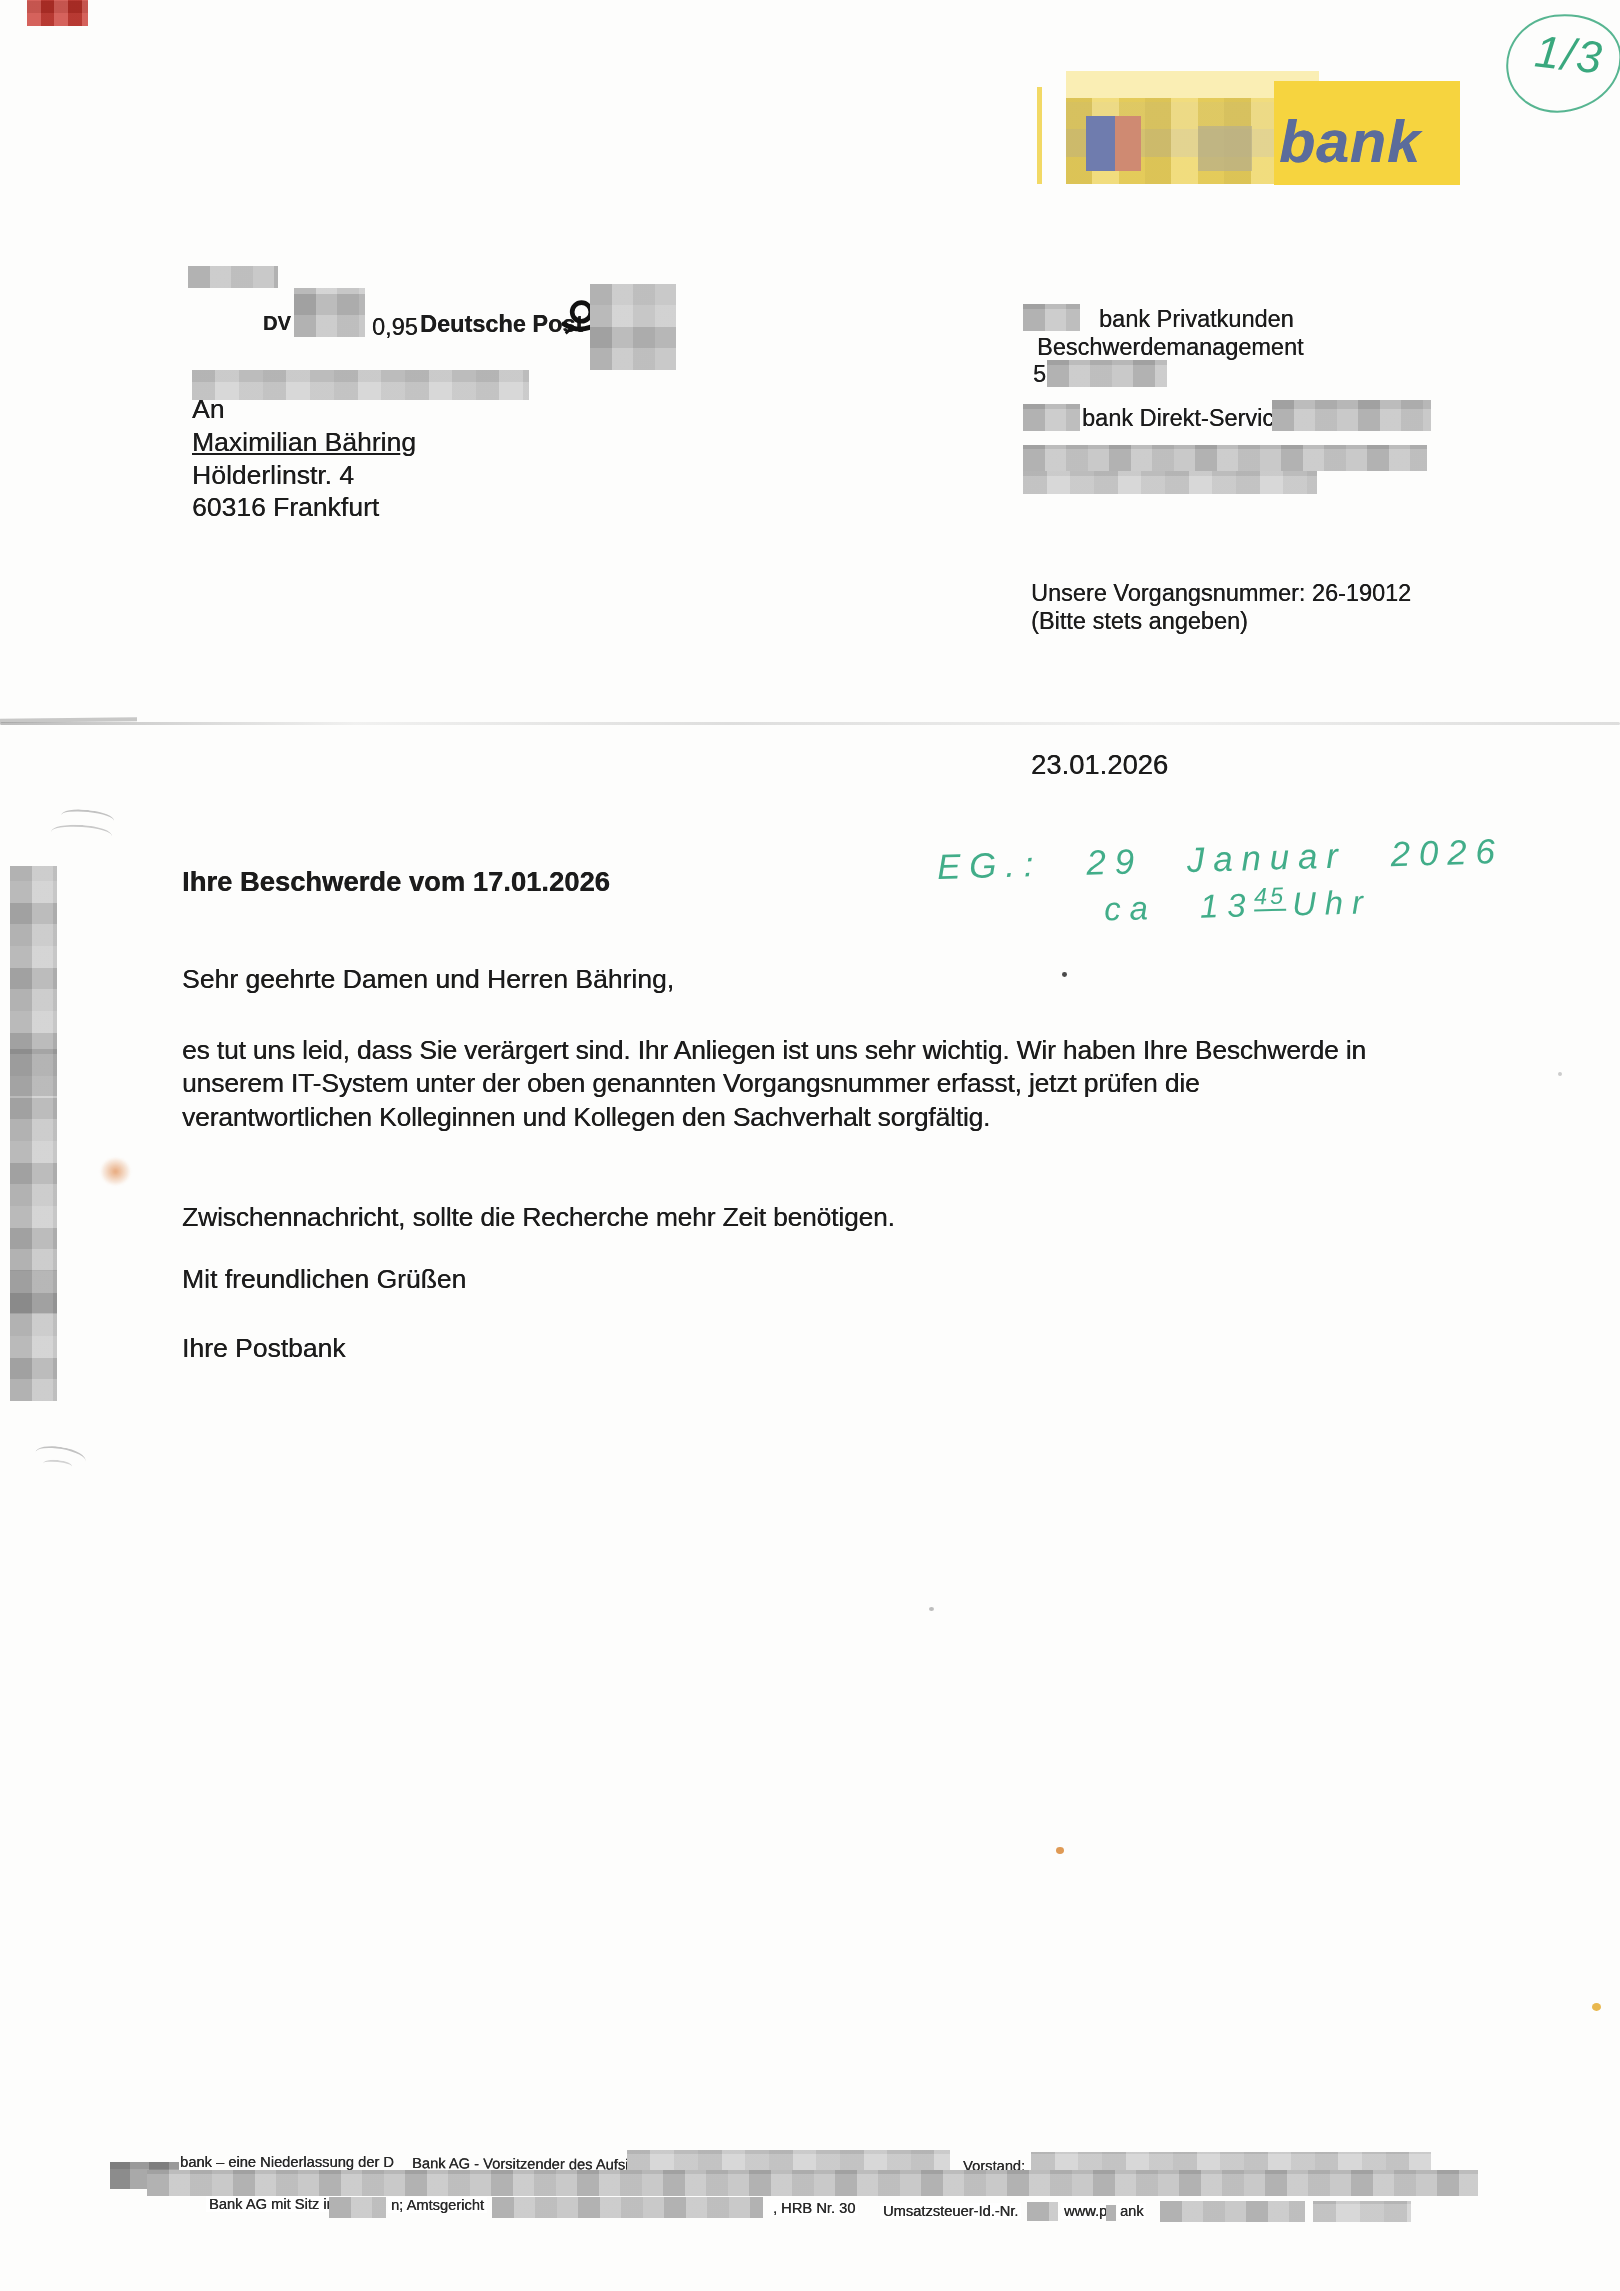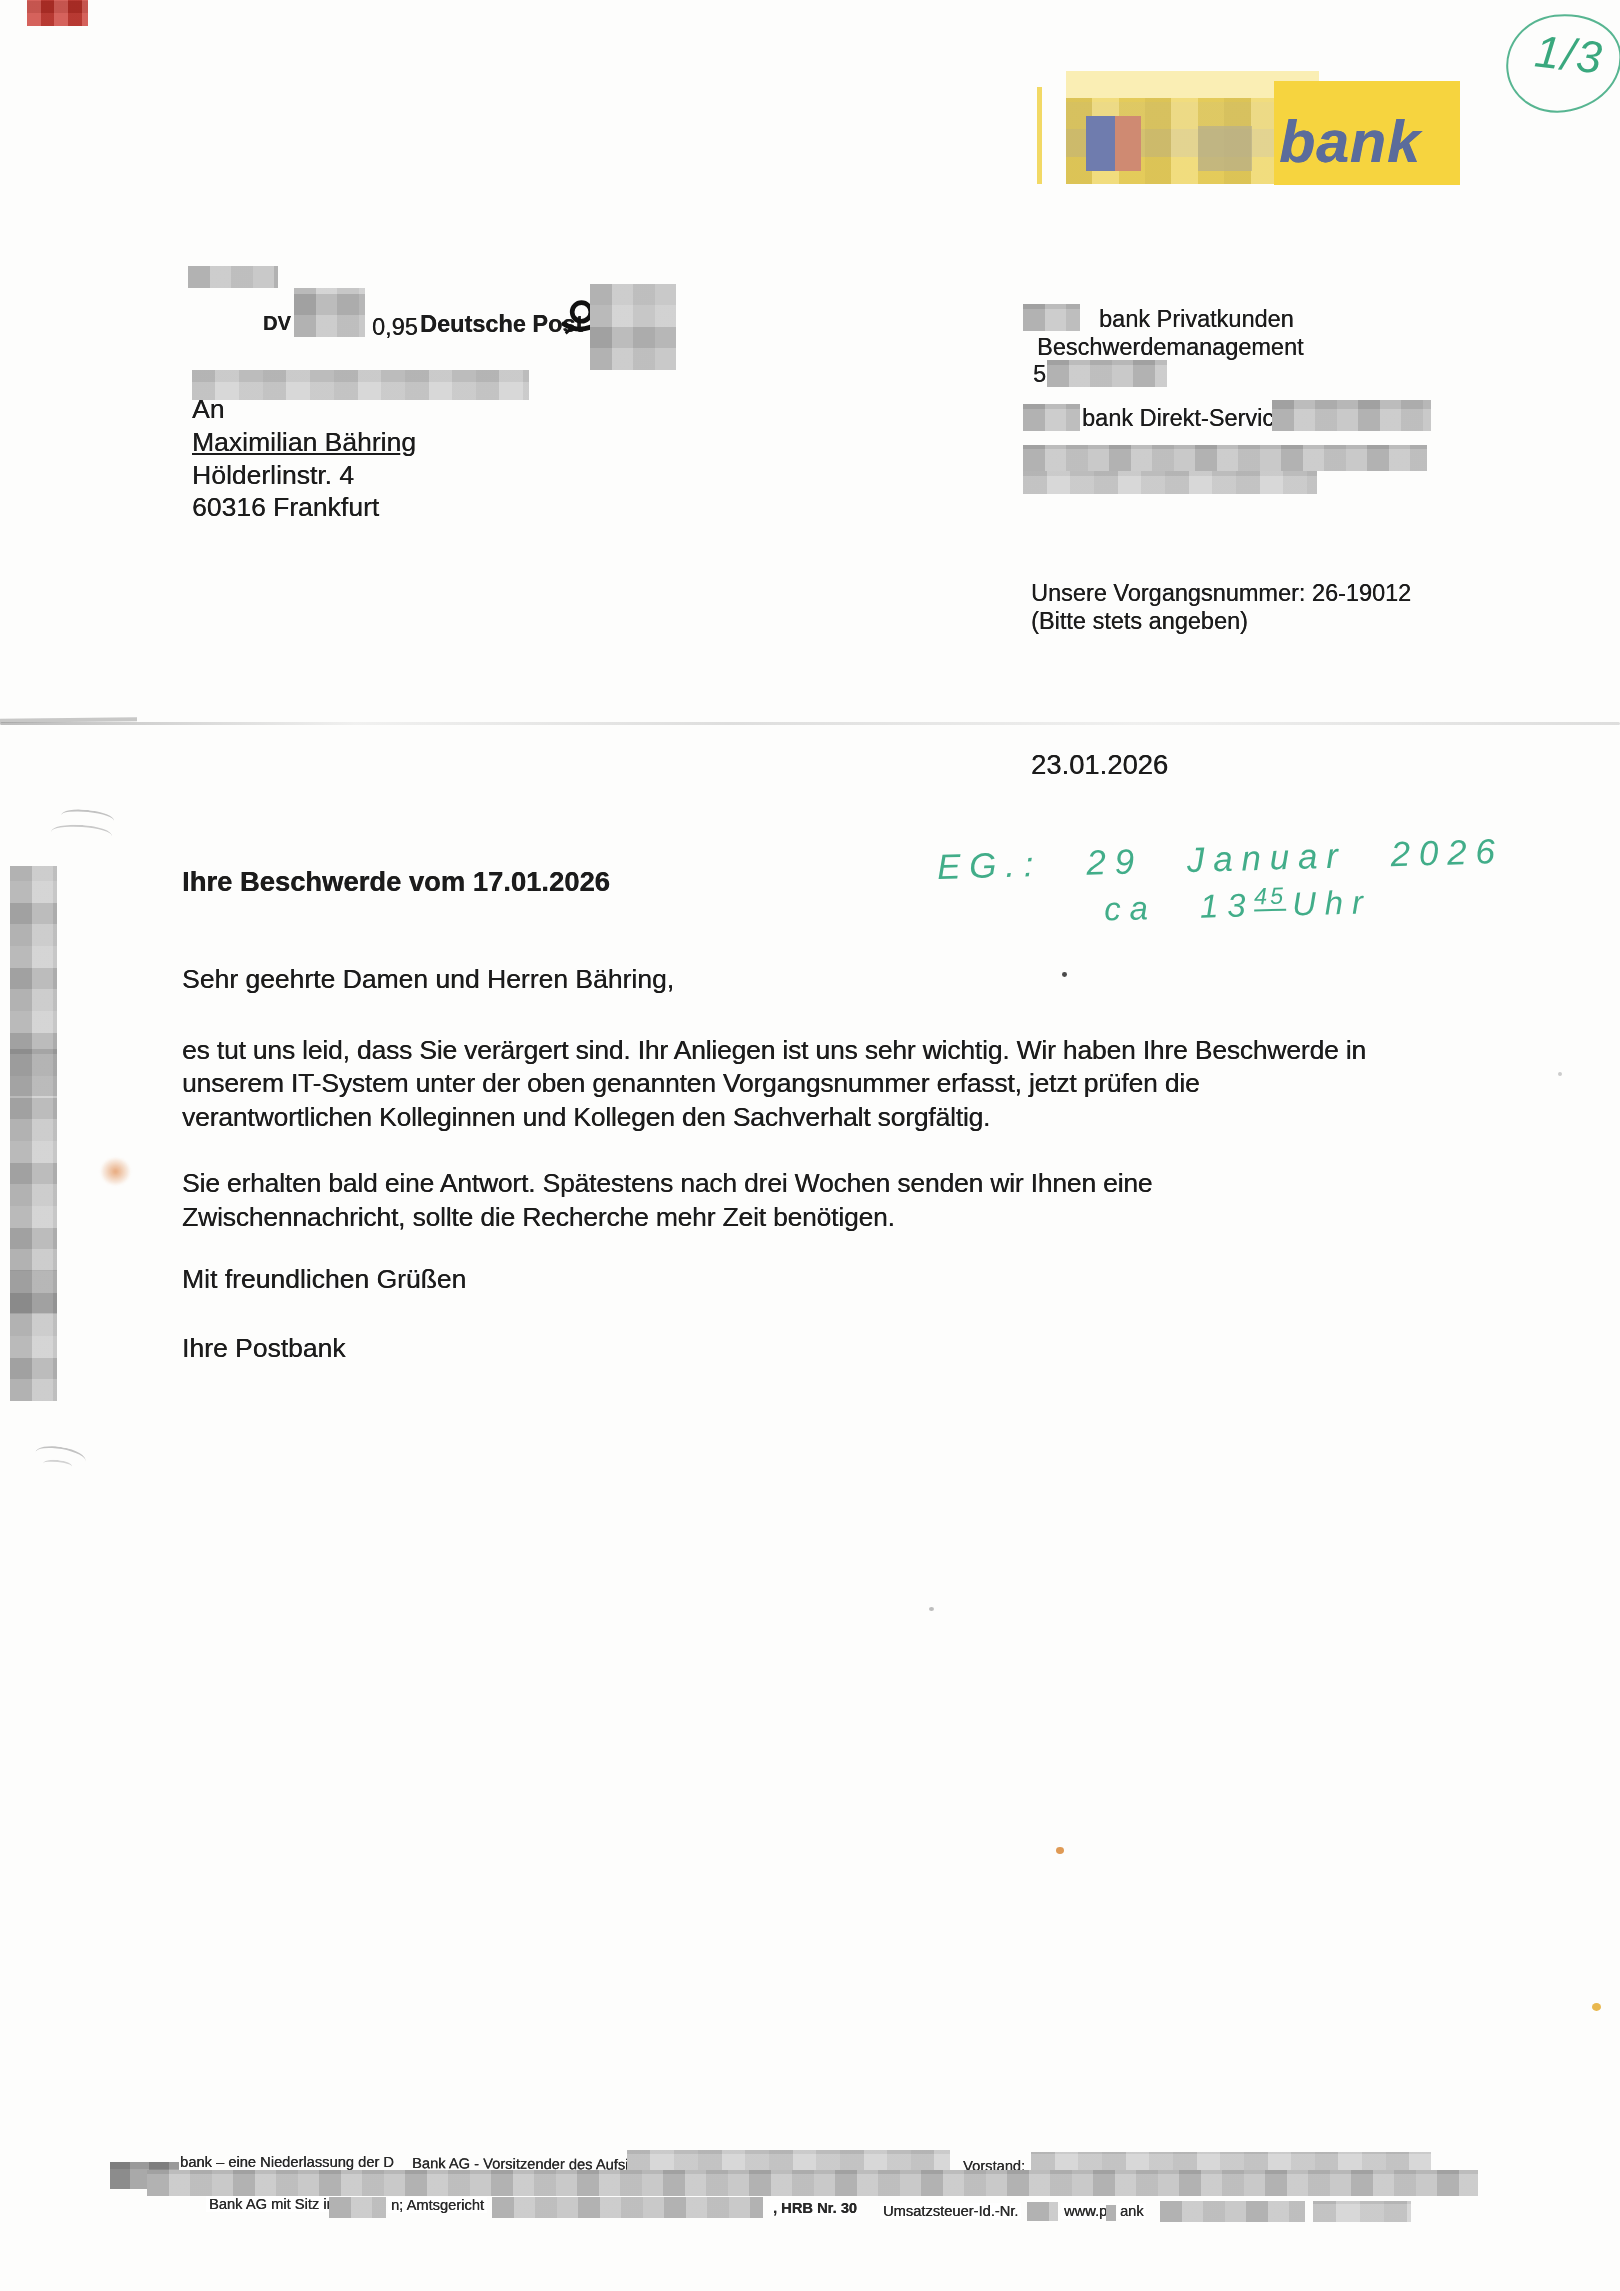--- a/index.html
+++ b/index.html
@@ -110,21 +110,20 @@
   <div class="abs handwriting" style="left:1104px;top:884px;font-size:33px;">
     <span>ca 13</span><span style="font-size:23.5px;vertical-align:11.8px;border-bottom:2px solid #2ea57d;letter-spacing:2.9px;">45</span><span style="margin-left:5.9px;">Uhr</span>
   </div>
 
   <div class="abs b scan" style="left:182px;top:866px;font-size:27.4px;">Ihre Beschwerde vom 17.01.2026</div>
 
   <div class="abs scan" style="left:182px;top:964px;font-size:26.5px;">Sehr geehrte Damen und Herren Bähring,</div>
   <div class="abs scan" style="left:182px;top:1035px;font-size:26.5px;letter-spacing:-0.2px;">es tut uns leid, dass Sie verärgert sind. Ihr Anliegen ist uns sehr wichtig. Wir haben Ihre Beschwerde in</div>
   <div class="abs scan" style="left:182px;top:1068px;font-size:26.5px;letter-spacing:-0.2px;">unserem IT-System unter der oben genannten Vorgangsnummer erfasst, jetzt prüfen die</div>
   <div class="abs scan" style="left:182px;top:1102px;font-size:26.5px;letter-spacing:-0.2px;">verantwortlichen Kolleginnen und Kollegen den Sachverhalt sorgfältig.</div>
-  <div class="abs scan" style="left:182px;top:1168px;font-size:26.5px;letter-spacing:-0.2px;">Sie erhalten bald eine Antwort. Spätestens nach drei Wochen senden wir Ihnen eine</div>
   <div class="abs scan" style="left:182px;top:1202px;font-size:26.5px;letter-spacing:-0.2px;">Zwischennachricht, sollte die Recherche mehr Zeit benötigen.</div>
   <div class="abs scan" style="left:182px;top:1264px;font-size:26.5px;">Mit freundlichen Grüßen</div>
   <div class="abs scan" style="left:182px;top:1333px;font-size:26.5px;">Ihre Postbank</div>
 
   <div class="px px-gray" style="left:9.8px;top:866px;width:47px;height:535px;"></div>
   <div class="abs" style="left:9.8px;top:1049px;width:47px;height:47px;background:rgba(0,0,0,.12);"></div>
   <div class="abs" style="left:9.8px;top:1270px;width:47px;height:43px;background:rgba(0,0,0,.14);"></div>
 
   <div class="arc" style="left:61px;top:810px;width:53px;height:13.7px;transform:rotate(6deg);"></div>
   <div class="arc" style="left:51px;top:825px;width:61px;height:15.7px;transform:rotate(4deg);border-top-color:#c9c9c9;"></div>
@@ -143,21 +142,21 @@
   <div class="abs footer-text scan" style="left:412px;top:2156px;transform:rotate(.4deg);">Bank AG - Vorsitzender des Aufsichtsrats</div>
   <div class="px px-gray-light" style="left:627px;top:2150px;width:323px;height:21.6px;"></div>
   <div class="abs footer-text scan" style="left:963px;top:2158px;">Vorstand:</div>
   <div class="px px-gray-light" style="left:1031px;top:2152px;width:400px;height:19.6px;"></div>
   <div class="px px-gray" style="left:147px;top:2170px;width:1331px;height:25.5px;"></div>
 
   <div class="abs footer-text scan chip" style="left:206px;top:2196px;">Bank AG mit Sitz in F</div>
   <div class="px px-gray" style="left:329px;top:2197px;width:57px;height:20.6px;"></div>
   <div class="abs footer-text scan chip" style="left:388px;top:2197px;">n; Amtsgericht</div>
   <div class="px px-gray" style="left:492px;top:2197px;width:271px;height:20.6px;"></div>
-  <div class="abs footer-text scan chip" style="left:770px;top:2200px;font-weight:bold;">, HRB Nr. 30</div>
+  <div class="abs footer-text scan chip" style="left:770px;top:2200px;">, HRB Nr. 30</div>
   <div class="abs footer-text scan chip" style="left:880px;top:2203px;">Umsatzsteuer-Id.-Nr.</div>
   <div class="px px-gray" style="left:1027px;top:2202px;width:31px;height:18.6px;"></div>
   <div class="abs footer-text scan chip" style="left:1061px;top:2203px;">www.p</div>
   <div class="px px-gray" style="left:1106px;top:2205px;width:9.8px;height:15.7px;"></div>
   <div class="abs footer-text scan chip" style="left:1117px;top:2203px;">ank</div>
   <div class="px px-gray" style="left:1160px;top:2201px;width:145px;height:20.6px;"></div>
   <div class="px px-gray-light" style="left:1313px;top:2201px;width:98px;height:20.6px;"></div>
 
 </div>
 

